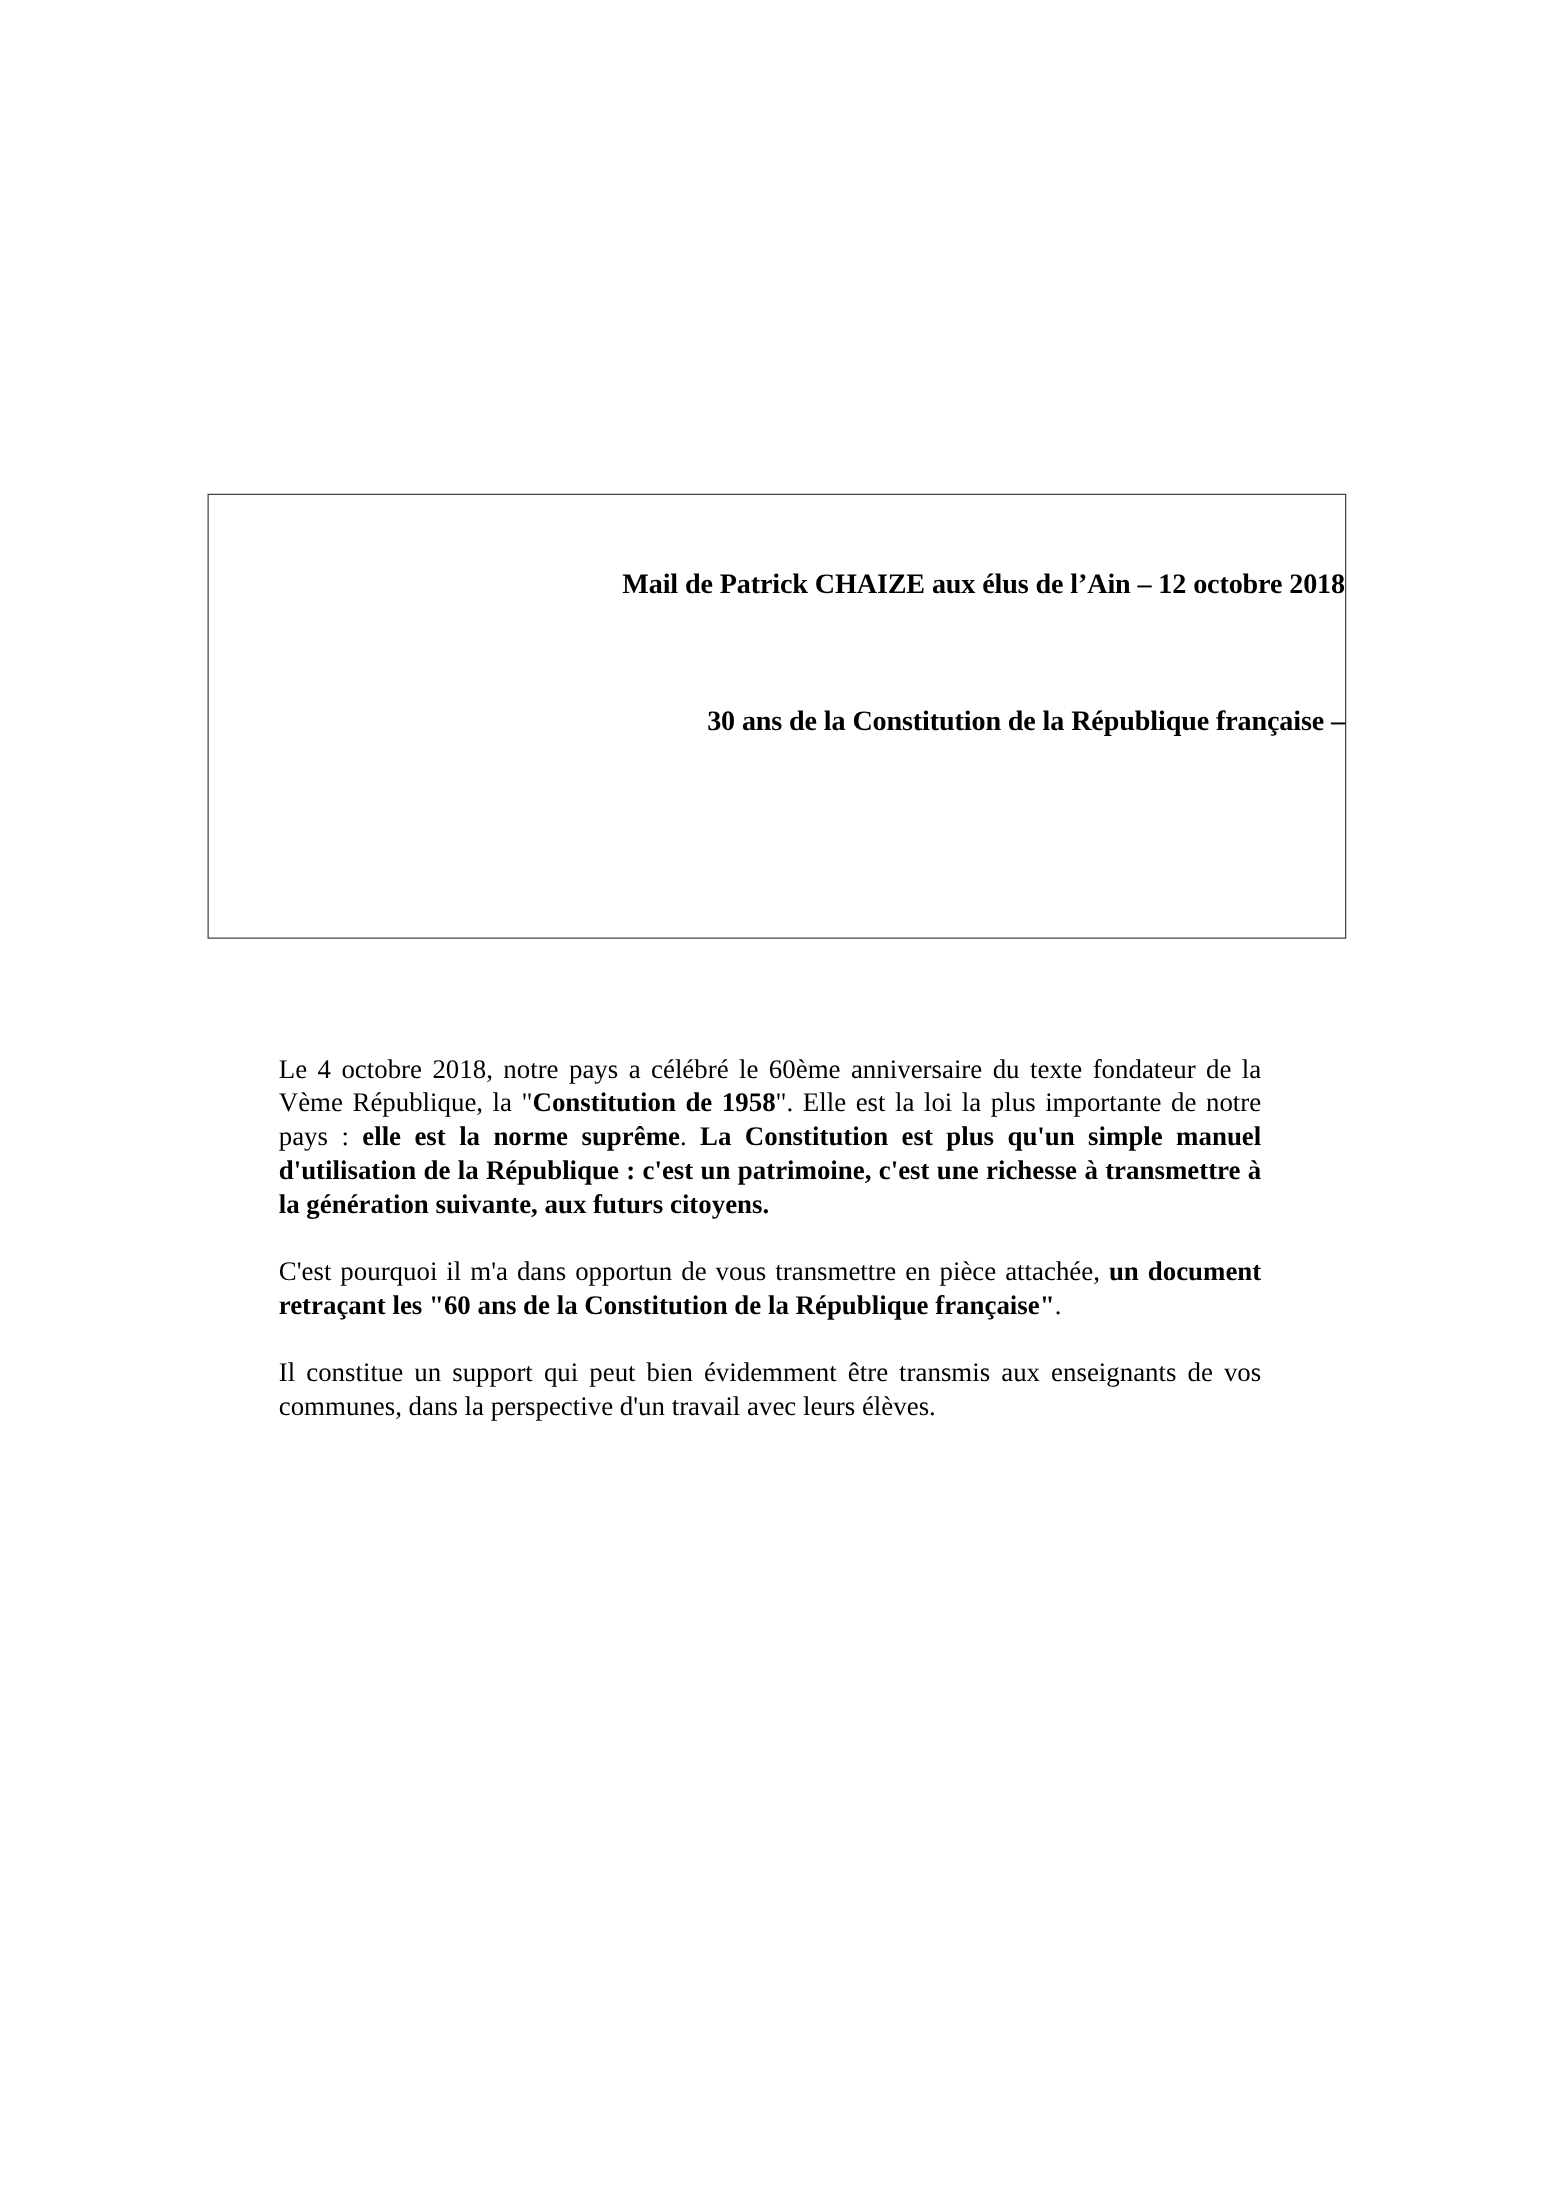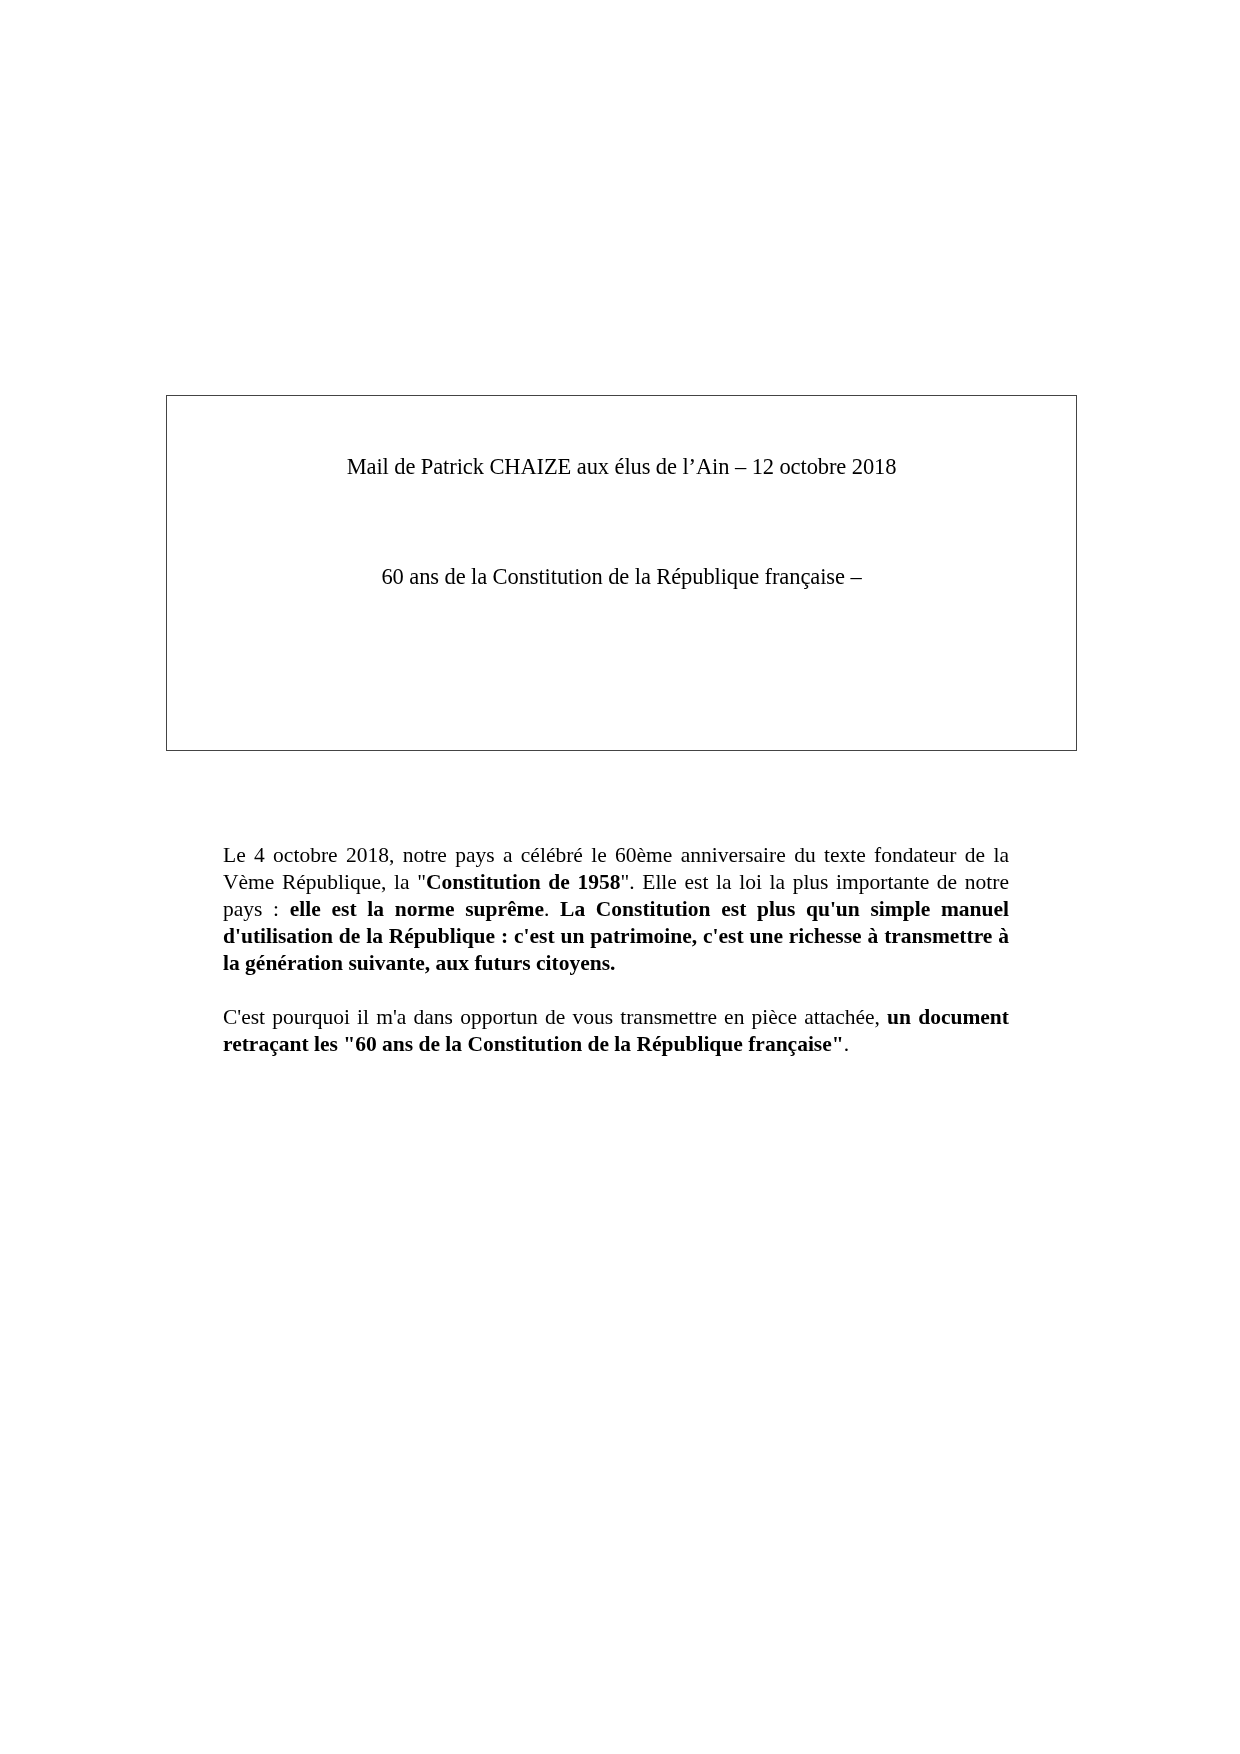--- a/index.html
+++ b/index.html
@@ -21,22 +21,22 @@
       top: 395px;
       width: 911px;
       height: 356px;
       border: 1.5px solid #444444;
       box-sizing: border-box;
     }
     .title-line {
       position: absolute;
       left: 0;
       right: 0;
-      text-align: center;
-      font-weight: normal;
+      text-align: right;
+      font-weight: bold;
       font-size: 22.5px;
       line-height: 1;
       letter-spacing: -0.1px;
     }
     .t1 { top: 60px; }
     .t2 { top: 170px; }
     .t3 { top: 222px; }
 
     .body-text {
       position: absolute;
@@ -50,19 +50,20 @@
     .body-text p {
       margin: 0 0 27px 0;
     }
     .body-text b { font-weight: bold; font-family: Liberation Serif, serif; }
   </style>
 </head>
 <body>
 
 <div class="title-box">
   <div class="title-line t1">Mail de Patrick CHAIZE aux élus de l’Ain – 12 octobre 2018</div>
-  <div class="title-line t2">60 ans de la Constitution de la République française –</div>
+  <div class="title-line t2">30 ans de la Constitution de la République française –</div>
 </div>
 
 <div class="body-text">
   <p><span>Le 4 octobre 2018, notre pays a célébré le 60ème anniversaire du texte fondateur de la Vème République, la "</span><b>Constitution de 1958</b><span>". Elle est la loi la plus importante de notre pays : </span><b>elle est la norme suprême</b><span>. </span><b>La Constitution est plus qu'un simple manuel d'utilisation de la République : c'est un patrimoine, c'est une richesse à transmettre à la génération suivante, aux futurs citoyens.</b></p>
   <p><span>C'est pourquoi il m'a dans opportun de vous transmettre en pièce attachée, </span><b>un document retraçant les "60 ans de la Constitution de la République française"</b><span>.</span></p>
+  <p><span>Il constitue un support qui peut bien évidemment être transmis aux enseignants de vos communes, dans la perspective d'un travail avec leurs élèves.</span></p>
 </div>
 
 </body></html>

